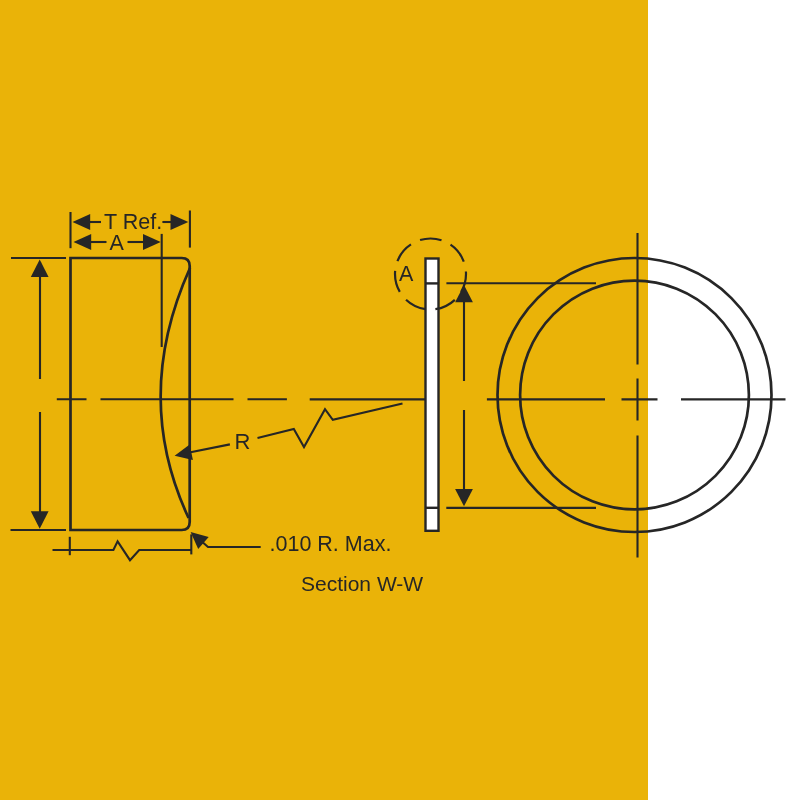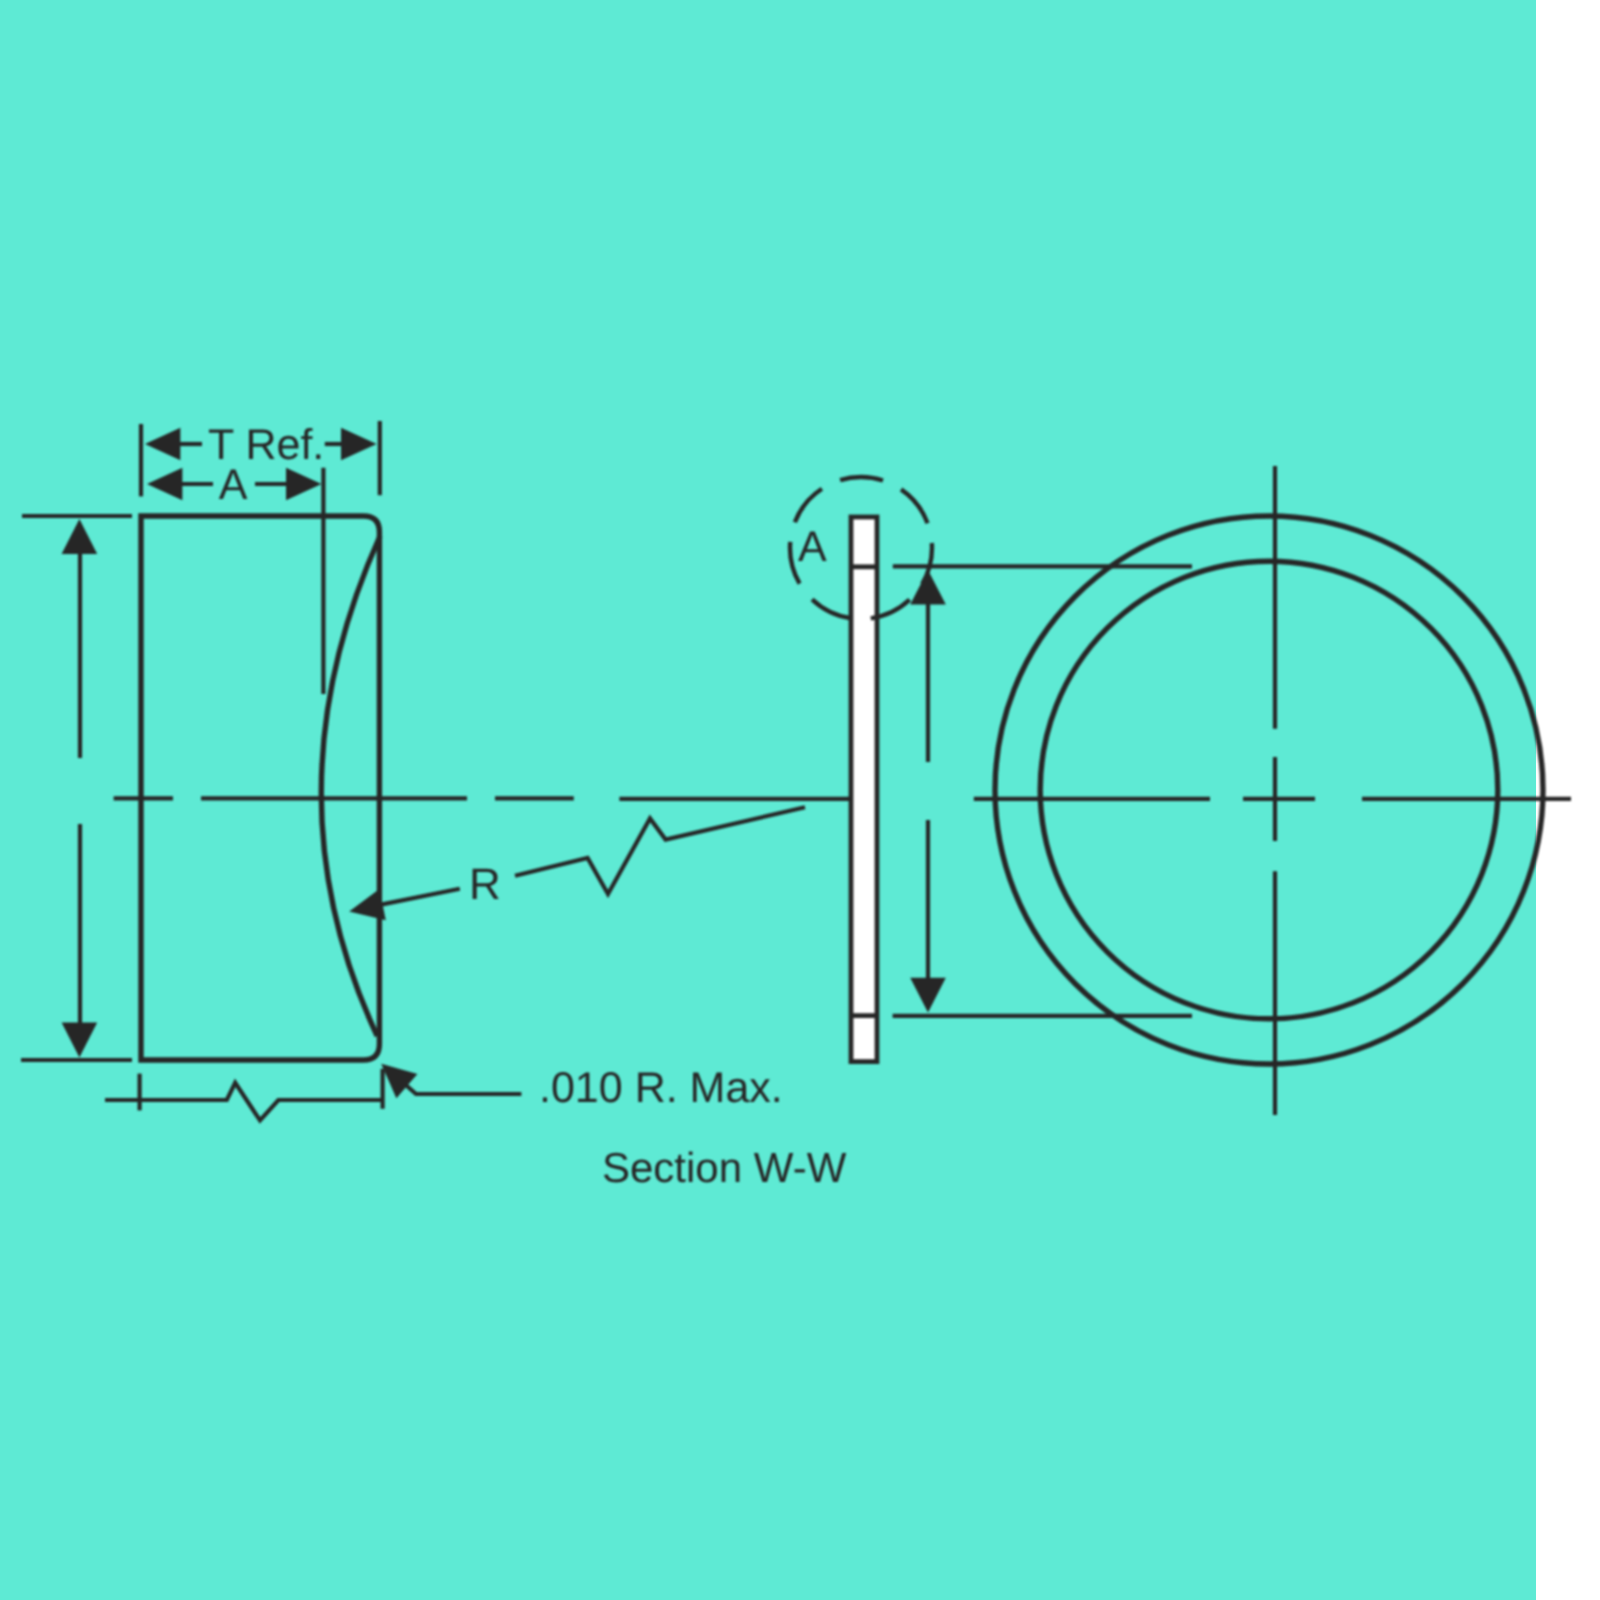--- a/index.html
+++ b/index.html
@@ -1,16 +1,16 @@
 <!DOCTYPE html>
 <html><head>
 <meta charset="utf-8">
 <style>
   html,body{margin:0;padding:0;background:#ffffff;}
-  #stage{width:768px;height:800px;position:relative;background:#5eead4;}
+  #stage{width:648px;height:800px;position:relative;background:#eab308;}
   svg{position:absolute;left:0;top:0;filter:blur(0.45px);}
   text{font-family:"Liberation Sans",sans-serif;fill:#262626;}
 </style>
 </head>
 <body>
 <div id="stage">
 <svg width="800" height="800" viewBox="0 0 800 800">
   <g stroke="#262626" fill="none" stroke-linecap="butt">
 
     <path d="M 70.5 258 H 181.7 Q 189.7 258 189.7 266 V 522 Q 189.7 530 181.7 530 H 70.5 Z" stroke-width="2.7"></path>

